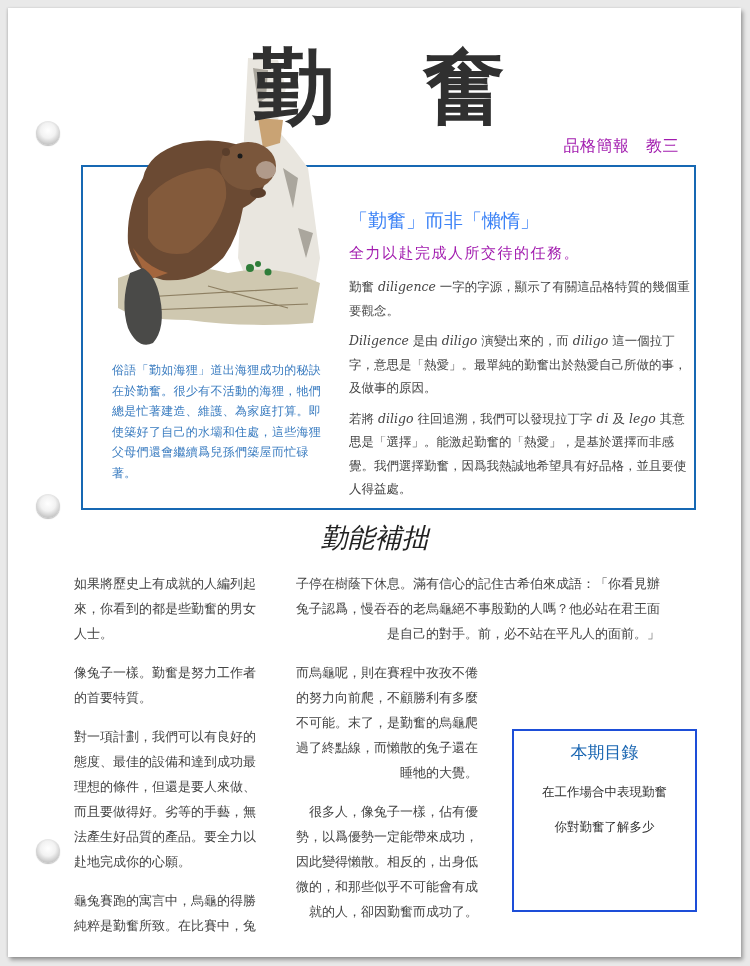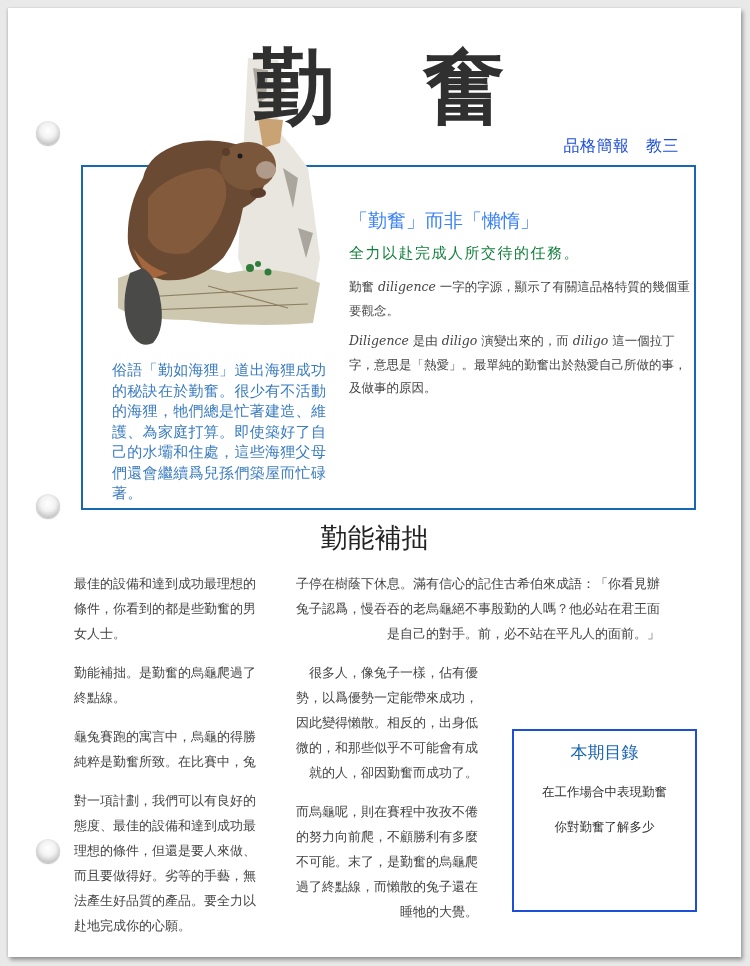--- a/index.html
+++ b/index.html
@@ -6,32 +6,32 @@
   body { width:750px; height:966px; background:#e9e9e9; position:relative; overflow:hidden;
          font-family:"DejaVu Serif","Liberation Serif",serif; }
   .sheet { position:absolute; left:8px; top:8px; width:733px; height:949px; background:#ffffff;
            box-shadow: 2px 3px 4px rgba(0,0,0,0.35), -1px 0 2px rgba(0,0,0,0.12); }
   .hole { position:absolute; width:24px; height:24px; border-radius:50%;
           background: radial-gradient(circle at 50% 40%, #ffffff 0%, #f2f2f2 40%, #bdbdbd 80%, #8f8f8f 100%);
           box-shadow: 0 1px 1px rgba(0,0,0,0.25); }
   .title { position:absolute; top:34px; font-family:"DejaVu Sans","Liberation Sans",sans-serif;
            font-weight:bold; font-size:82px; line-height:90px; color:#303030; letter-spacing:0; }
   .subtitle { position:absolute; right:62px; top:128px; font-family:"DejaVu Sans","Liberation Sans",sans-serif;
-              font-size:16px; color:#1d4ed8; letter-spacing:0.5px; }
+              font-size:16px; color:#a21caf; letter-spacing:0.5px; }
   .bluebox { position:absolute; left:73px; top:157px; width:611px; height:341px; border:2px solid #1668b3; }
   .beaver { position:absolute; left:100px; top:50px; width:215px; height:300px; }
-  .caption { position:absolute; left:104px; top:352px; width:215px; font-size:15px; line-height:20.5px;
+  .caption { position:absolute; left:104px; top:352px; width:215px; font-size:12px; line-height:20.5px;
              color:#3a7cc0; letter-spacing:0.3px; }
   .right-col { position:absolute; left:341px; top:200px; width:345px; color:#333; }
   .h2 { font-family:"DejaVu Sans","Liberation Sans",sans-serif; font-size:19px; color:#3b82f6; margin:0 0 10px 0; }
-  .h3 { font-size:15px; color:#15803d; margin:0 0 12px 0; letter-spacing:1.5px; }
+  .h3 { font-size:15px; color:#a21caf; margin:0 0 12px 0; letter-spacing:1.5px; }
   .p { font-size:12.5px; line-height:23.5px; color:#444; margin:0 0 7px 0; }
   .p i { font-style:italic;text-align:right; }
   .section-title { position:absolute; left:0; width:733px; top:512px; text-align:center;
-                   font-family:"DejaVu Sans","Liberation Sans",sans-serif; font-size:27px; color:#222; }
+                   font-family:"DejaVu Sans","Liberation Sans",sans-serif; font-size:27px; color:#222;font-style:italic; }
   .col { position:absolute; top:563px; width:190px; font-size:13px; line-height:25px; color:#444; }
   .col p { margin:0 0 14px 0; }
   .toc { position:absolute; left:504px; top:721px; width:181px; height:179px; border:2px solid #1d4ed8; text-align:center; }
   .toc-title { font-family:"DejaVu Sans","Liberation Sans",sans-serif; font-size:17px; color:#1a66b2; margin-top:10px; margin-bottom:10px; }
   .toc-item { font-size:12.5px; color:#333; height:35px; line-height:35px; }
 </style>
 </head>
 <body>
 
 <div class="sheet">
@@ -73,35 +73,36 @@
 
   <div class="subtitle">品格簡報　教三</div>
 
   <div class="caption">俗語「勤如海狸」道出海狸成功的秘訣在於勤奮。很少有不活動的海狸，牠們總是忙著建造、維護、為家庭打算。即使築好了自己的水壩和住處，這些海狸父母們還會繼續爲兒孫們築屋而忙碌著。</div>
 
   <div class="right-col">
     <div class="h2">「勤奮」而非「懶惰」</div>
     <div class="h3">全力以赴完成人所交待的任務。</div>
     <p class="p"><span>勤奮 </span><i>diligence</i><span> 一字的字源，顯示了有關這品格特質的幾個重要觀念。</span></p>
     <p class="p"><i>Diligence</i><span> 是由 </span><i>diligo</i><span> 演變出來的，而 </span><i>diligo</i><span> 這一個拉丁字，意思是「熱愛」。最單純的勤奮出於熱愛自己所做的事，及做事的原因。</span></p>
+    <p class="p"><span>若將 </span><i>diligo</i><span> 往回追溯，我們可以發現拉丁字 </span><i>di</i><span> 及 </span><i>lego</i><span> 其意思是「選擇」。能激起勤奮的「熱愛」，是基於選擇而非感覺。我們選擇勤奮，因爲我熱誠地希望具有好品格，並且要使人得益處。</span></p>
   </div>
 
   <div class="section-title">勤能補拙</div>
 
   <div class="col" style="left:66px;">
-    <p>最佳的設備和達到成功最理想的條件，你看到的都是些勤奮的男女人士。</p>
-    <p>勤能補拙。是勤奮的烏龜爬過了終點線。</p>
+    <p>如果將歷史上有成就的人編列起來，你看到的都是些勤奮的男女人士。</p>
+    <p>像兔子一樣。勤奮是努力工作者的首要特質。</p>
+    <p>對一項計劃，我們可以有良好的態度、最佳的設備和達到成功最理想的條件，但還是要人來做、而且要做得好。劣等的手藝，無法產生好品質的產品。要全力以赴地完成你的心願。</p>
     <p>龜兔賽跑的寓言中，烏龜的得勝純粹是勤奮所致。在比賽中，兔</p>
-    <p>對一項計劃，我們可以有良好的態度、最佳的設備和達到成功最理想的條件，但還是要人來做、而且要做得好。劣等的手藝，無法產生好品質的產品。要全力以赴地完成你的心願。</p>
   </div>
 
   <div class="col" style="left:280px;text-align:right;">
     <p>子停在樹蔭下休息。滿有信心的兔子認爲，慢吞吞的老烏龜絕不是自己的對手。</p>
+    <p>而烏龜呢，則在賽程中孜孜不倦的努力向前爬，不顧勝利有多麼不可能。末了，是勤奮的烏龜爬過了終點線，而懶散的兔子還在睡牠的大覺。</p>
     <p>很多人，像兔子一樣，佔有優勢，以爲優勢一定能帶來成功，因此變得懶散。相反的，出身低微的，和那些似乎不可能會有成就的人，卻因勤奮而成功了。</p>
-    <p>而烏龜呢，則在賽程中孜孜不倦的努力向前爬，不顧勝利有多麼不可能。末了，是勤奮的烏龜爬過了終點線，而懶散的兔子還在睡牠的大覺。</p>
   </div>
 
   <div class="col" style="left:470px;">
     <p>記住古希伯來成語：「你看見辦事殷勤的人嗎？他必站在君王面前，必不站在平凡人的面前。」</p>
   </div>
 
   <div class="toc">
     <div class="toc-title">本期目錄</div>
     <div class="toc-item">在工作場合中表現勤奮</div>
     <div class="toc-item">你對勤奮了解多少</div>

